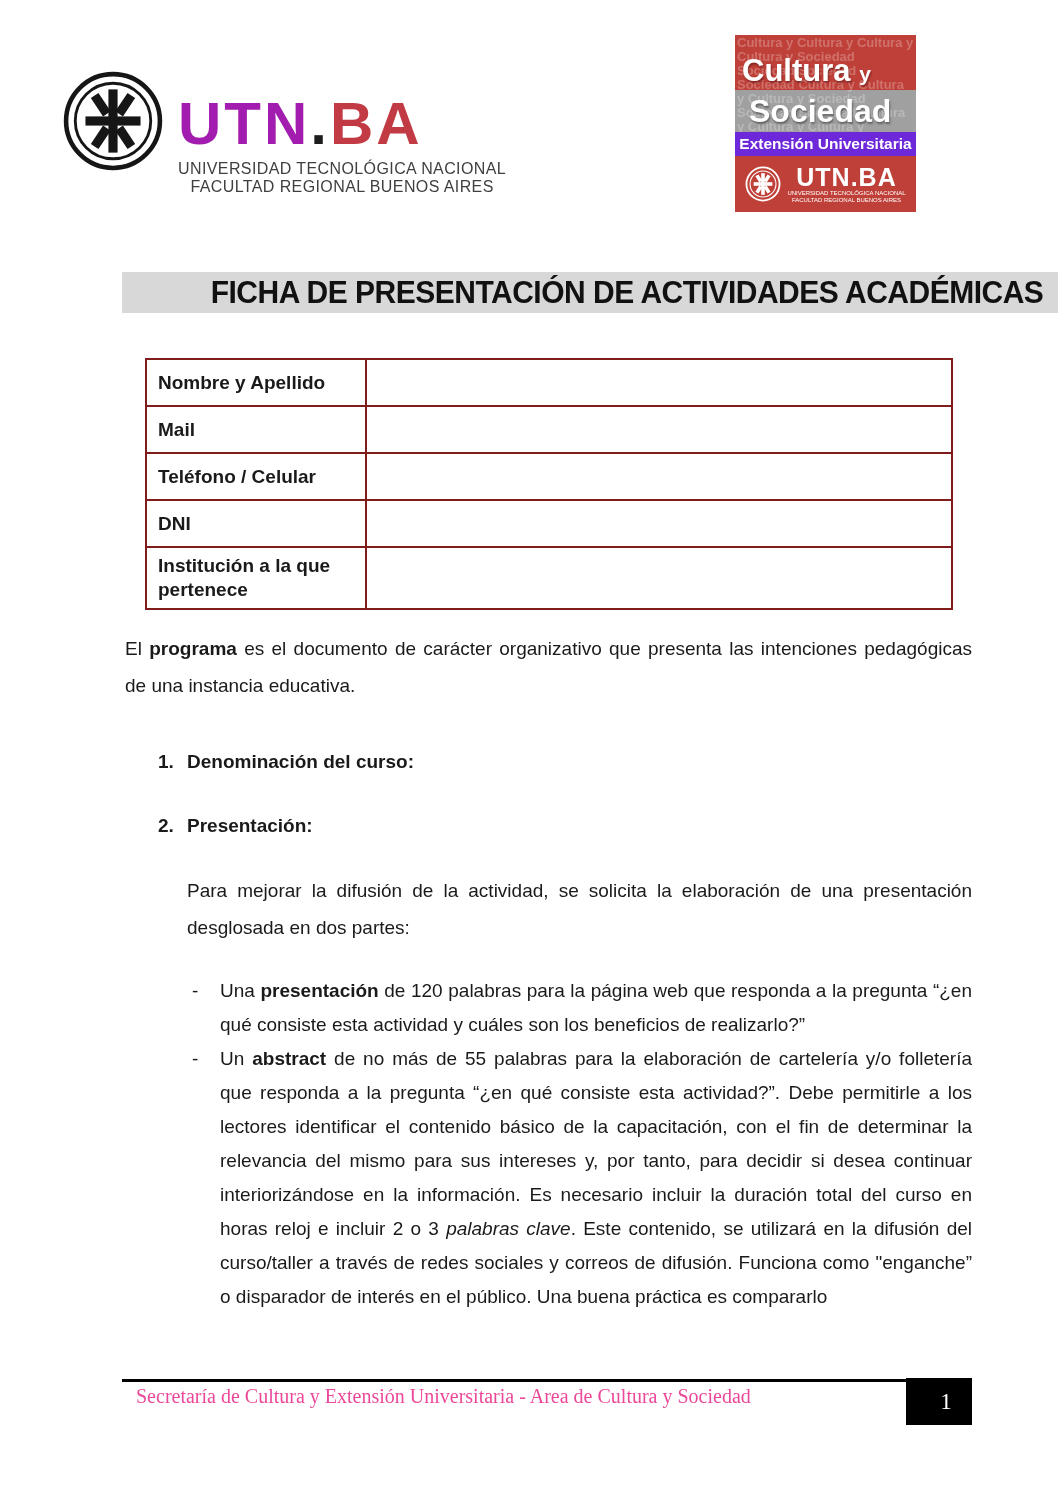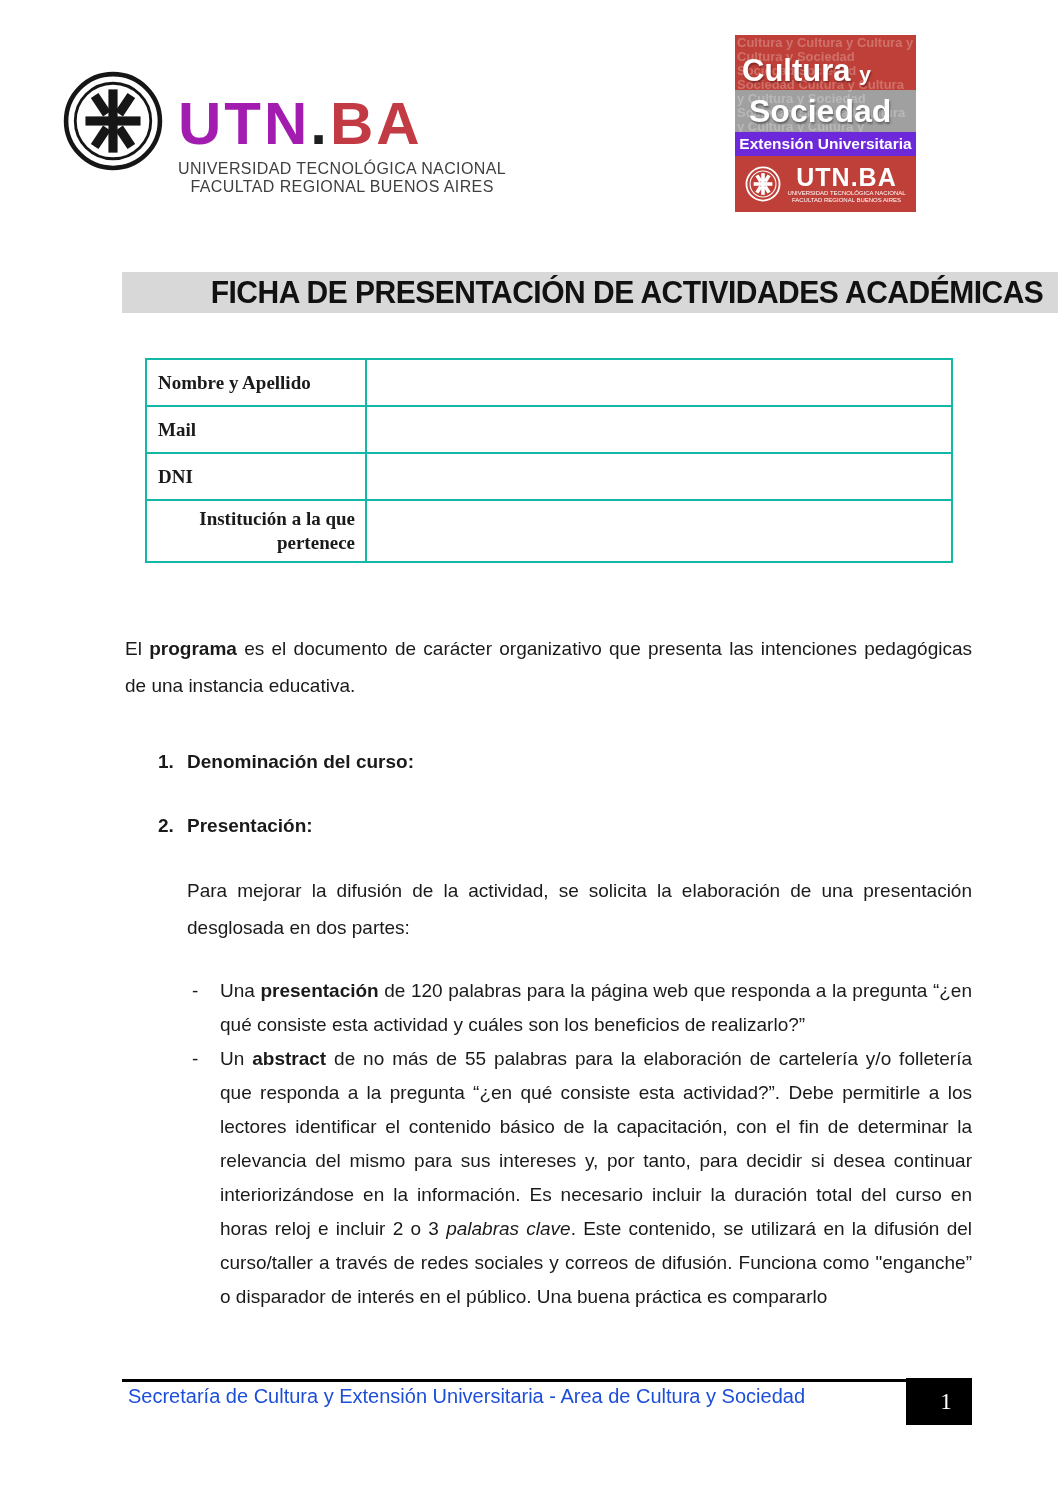--- a/index.html
+++ b/index.html
@@ -53,42 +53,42 @@
     position:absolute; left:122px; top:272px; width:1010px; height:41px;
     background:#d8d8d8; display:flex; align-items:center; justify-content:center;
   }
   .title-banner span {
     font-weight:700; font-size:30px; letter-spacing:-0.5px; color:#111111; white-space:nowrap;
     transform:scaleY(1.05);
   }
 
   
   .form-table { position:absolute; left:145px; top:358px; width:808px; border-collapse:collapse; table-layout:fixed; }
-  .form-table td { border:2px solid #14b8a6; vertical-align:middle;font-family:Liberation Serif, serif; }
+  .form-table td { border:2px solid #7f1d1d; vertical-align:middle; }
   .form-table col.c-label { width:220px; }
   .form-table td.t-label { font-weight:700; font-size:19px; line-height:24px; padding:6px 10px 6px 11px; }
   .form-table tr { height:47px; }
-  .form-table tr.tall { height:44px;text-align:right; }
+  .form-table tr.tall { height:44px; }
 
   
   .content { position:absolute; left:125px; top:630px; width:847px; font-size:19px; text-align:justify; }
   .p-intro { line-height:37px; margin-bottom:40px; }
   .num-item { position:relative; padding-left:62px; line-height:36px; margin-bottom:28px; font-weight:700; text-align:left; }
   .num-item .num { position:absolute; left:33px; top:0; }
   .p-para { padding-left:62px; line-height:37px; margin-bottom:28px; }
   .bullet { position:relative; padding-left:95px; line-height:34px; }
   .bullet .dash { position:absolute; left:67px; top:0; }
   .bold-frag { font-weight:700; }
   .italic-frag { font-style:italic; }
 
   
   .footer-rule { position:absolute; left:122px; top:1379px; width:786px; height:3px; background:#000000; }
   .footer-text {
-    position:absolute; left:128px; top:1383px; width:780px;
-    font-family:Liberation Sans, sans-serif; font-size:20px; line-height:26px; color:#1d4ed8;
+    position:absolute; left:136px; top:1383px; width:780px;
+    font-family:Liberation Serif, serif; font-size:20px; line-height:26px; color:#ec4899;
   }
   .page-box {
     position:absolute; left:906px; top:1378px; width:66px; height:47px; background:#000000;
     display:flex; align-items:center; justify-content:center;
   }
   .page-box span { color:#ffffff; font-family:"Liberation Serif", serif; font-size:23px; padding-left:14px; }
 </style>
 </head>
 <body>
 
@@ -156,20 +156,24 @@
     <tbody>
       <tr>
         <td class="t-label">Nombre y Apellido</td>
         <td></td>
       </tr>
       <tr>
         <td class="t-label">Mail</td>
         <td></td>
       </tr>
       <tr>
+        <td class="t-label">Teléfono / Celular</td>
+        <td></td>
+      </tr>
+      <tr>
         <td class="t-label">DNI</td>
         <td></td>
       </tr>
       <tr class="tall">
         <td class="t-label">Institución a la que pertenece</td>
         <td></td>
       </tr>
     </tbody>
   </table>
 

